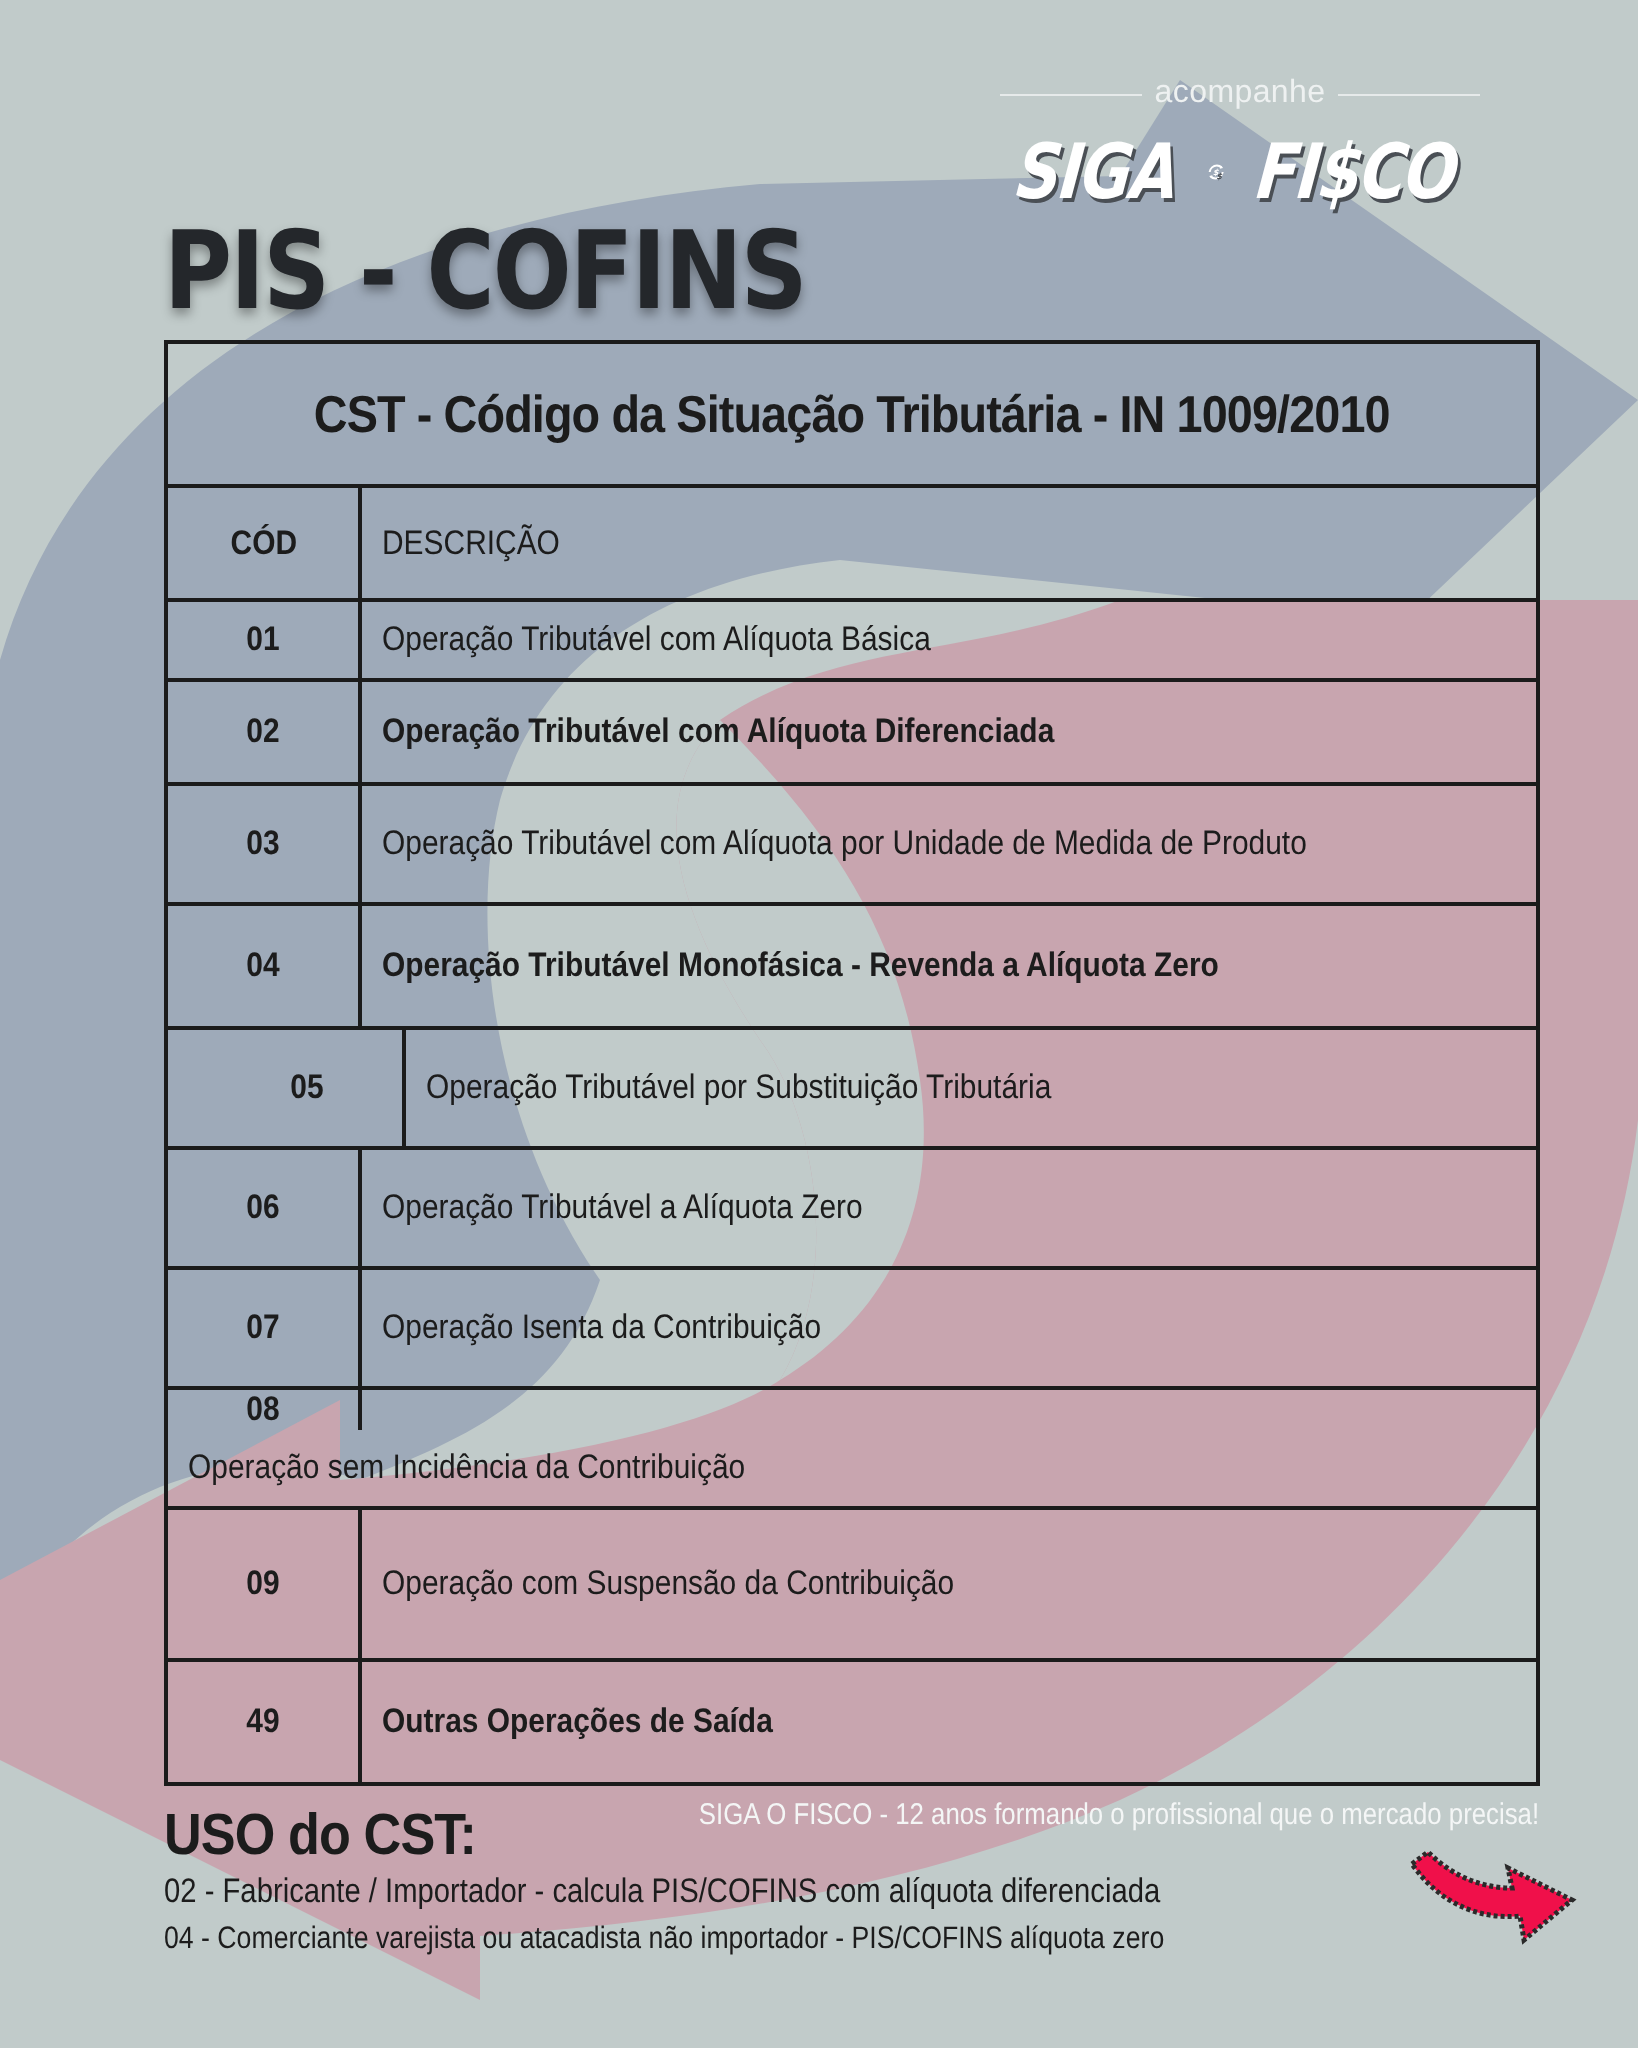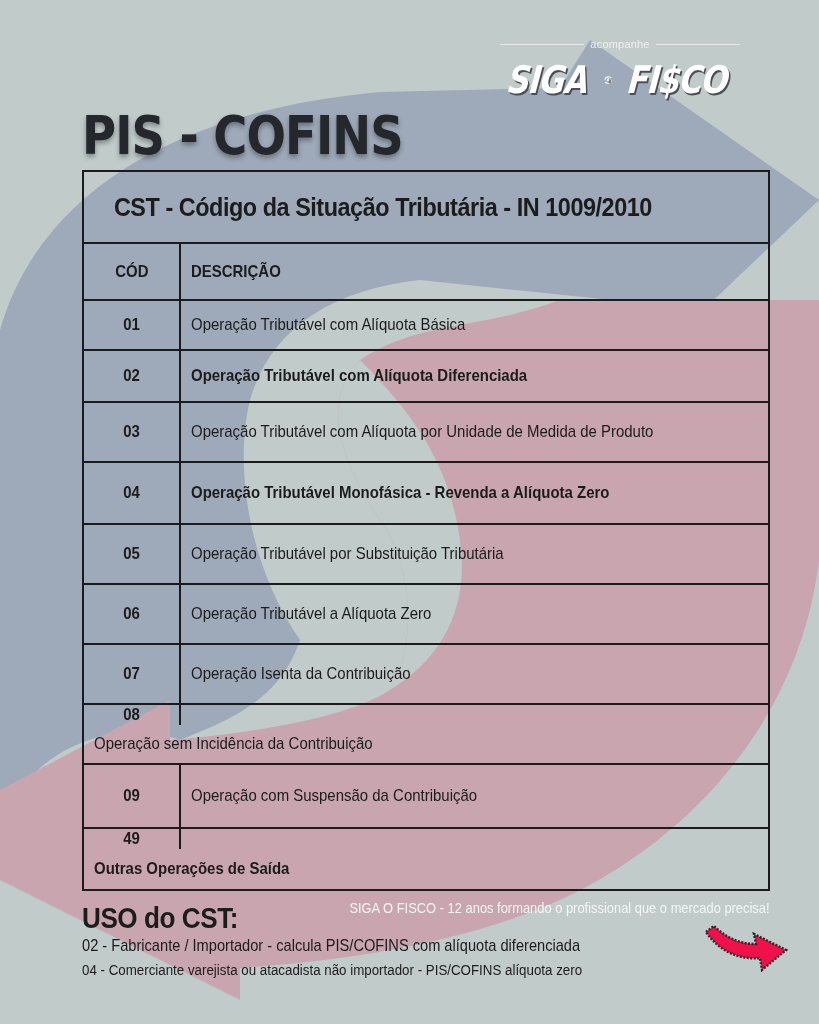--- a/index.html
+++ b/index.html
@@ -7,47 +7,47 @@
     width: 819px; height: 1024px; position: relative; overflow: hidden;
     background: #c1cbca;
     font-family: "Liberation Sans Narrow", "Liberation Sans", sans-serif;
     color: #1c1c1c;
   }
   .bg { position: absolute; left: 0; top: 0; width: 819px; height: 1024px; z-index: 0; }
   .layer { position: absolute; z-index: 1; }
 
   
   .logo { left: 500px; top: 38px; width: 240px; }
-  .logo-top { display: flex; align-items: center; gap: 6px; color: #eef1f1; font-size: 11px; letter-spacing: 0.2px; }
+  .logo-top { display: flex; align-items: center; gap: 6px; color: #eef1f1; font-size: 16px; letter-spacing: 0.2px; }
   .logo-line { flex: 1; height: 1px; background: #e6eaea; }
   .logo-main { margin-top: 8px; display: flex; align-items: center; justify-content: center; gap: 6px;
     color: #fff; font-weight: bold; font-style: italic; font-size: 38px; letter-spacing: -1px;
     text-shadow: 2px 2px 0 #4a4f55; transform: skewX(-6deg); font-family: "DejaVu Sans", sans-serif; }
   .logo-main .word { transform: scaleX(0.82); display: inline-block; }
   .logo-badge { width: 40px; height: 40px; }
 
   
   .title { left: 82px; top: 106px; font-family: "DejaVu Sans", sans-serif; font-weight: bold;
     font-size: 54px; color: #24272b; letter-spacing: -1px; transform: scaleX(0.86); transform-origin: left;
     text-shadow: 0 3px 6px rgba(0,0,0,0.35); line-height: 60px; }
 
   
   .table { left: 82px; top: 170px; width: 688px; border: 2px solid #1b1b1b; box-sizing: border-box; }
-  .tbl-head { height: 70px; border-bottom: 2px solid #1b1b1b; display: flex; align-items: center; 
+  .tbl-head { height: 70px; border-bottom: 2px solid #1b1b1b; display: flex; align-items: center; justify-content: center;
     font-size: 26px; font-weight: bold; letter-spacing: -0.5px; }
   .tbl-head span { transform: scaleX(0.9); display: inline-block; }
   .row { display: flex; border-bottom: 2px solid #1b1b1b; box-sizing: border-box; }
-  .row:last-child { border-bottom: none; flex-direction: column; }
+  .row:last-child { border-bottom: none; }
   .cell-code { width: 95px; border-right: 2px solid #1b1b1b; display: flex; align-items: center; justify-content: center;
     font-weight: bold; font-size: 17px; }
   .cell-desc { flex: 1; display: flex; align-items: center; padding-left: 10px; font-size: 17px; }
   .cell-desc span, .cell-code span { transform: scaleX(0.88); transform-origin: left; display: inline-block; white-space: nowrap; }
   .cell-code span { transform-origin: center; }
   .row.hdr { height: 57px; }
-  .row.hdr .cell-desc { font-weight: bold; border-radius: 21px; }
+  .row.hdr .cell-desc { font-weight: normal; border-radius: 21px; }
   .row.item { height: 56px; }
   .bold { font-weight: bold; }
 
   
   .uso-title { left: 82px; top: 902px; font-size: 29px; font-weight: bold; letter-spacing: -0.5px; }
   .uso-title span { display: inline-block; transform: scaleX(0.9); transform-origin: left; }
   .slogan { left: 270px; top: 899px; width: 500px; text-align: right; color: #f4f6f6; font-size: 15px; }
   .slogan span { display: inline-block; transform: scaleX(0.86); transform-origin: right; white-space: nowrap; }
   .uso-lines { left: 82px; top: 934px; font-size: 17px; line-height: 24px; }
   .uso-lines div span { display: inline-block; transform: scaleX(0.86); transform-origin: left; white-space: nowrap; }
@@ -95,21 +95,21 @@
   </div>
   <div class="row hdr">
     <div class="cell-code">
         <span>CÓD</span>
       </div>
     <div class="cell-desc">
         <span>DESCRIÇÃO</span>
       </div>
   </div>
   <div id="rows">
-      <div class="row item" style="height: 50px;">
+      <div class="row item" style="height: 40px;">
         <div class="cell-code">
           <span>01</span>
         </div>
         <div class="cell-desc">
           <span>Operação Tributável com Alíquota Básica</span>
         </div>
       </div>
       <div class="row item" style="height: 52px;">
         <div class="cell-code">
           <span>02</span>
@@ -127,21 +127,21 @@
         </div>
       </div>
       <div class="row item" style="height: 62px;">
         <div class="cell-code">
           <span>04</span>
         </div>
         <div class="cell-desc bold">
           <span>Operação  Tributável Monofásica - Revenda a Alíquota Zero</span>
         </div>
       </div>
-      <div class="row item" style="height: 60px;">
+      <div class="row item" style="height: 60px; padding-left: 22px;">
         <div class="cell-code">
           <span>05</span>
         </div>
         <div class="cell-desc">
           <span>Operação  Tributável por Substituição Tributária</span>
         </div>
       </div>
       <div class="row item" style="height: 60px;">
         <div class="cell-code">
           <span>06</span>
@@ -159,21 +159,21 @@
         </div>
       </div>
       <div class="row item" style="height: 60px; flex-direction: column;">
         <div class="cell-code">
           <span>08</span>
         </div>
         <div class="cell-desc">
           <span>Operação  sem Incidência da Contribuição</span>
         </div>
       </div>
-      <div class="row item" style="height: 64px; justify-content: flex-end;">
+      <div class="row item" style="height: 76px; justify-content: flex-end;">
         <div class="cell-code">
           <span>09</span>
         </div>
         <div class="cell-desc">
           <span>Operação  com Suspensão da Contribuição</span>
         </div>
       </div>
       <div class="row item" style="height: 60px;">
         <div class="cell-code">
           <span>49</span>

